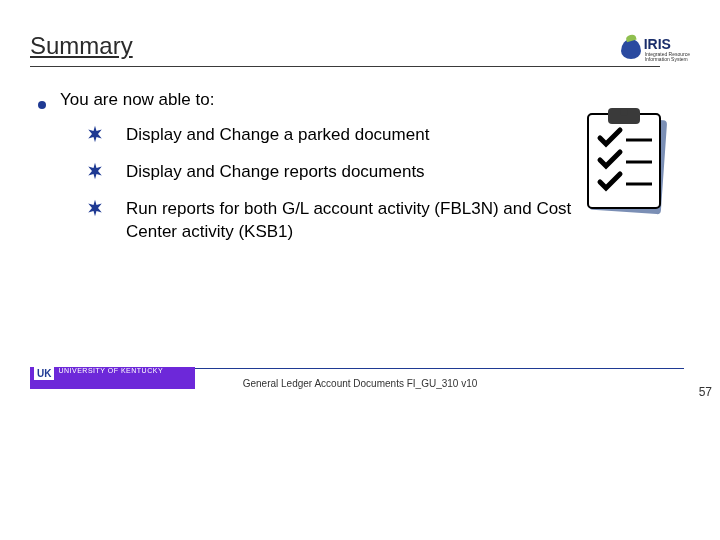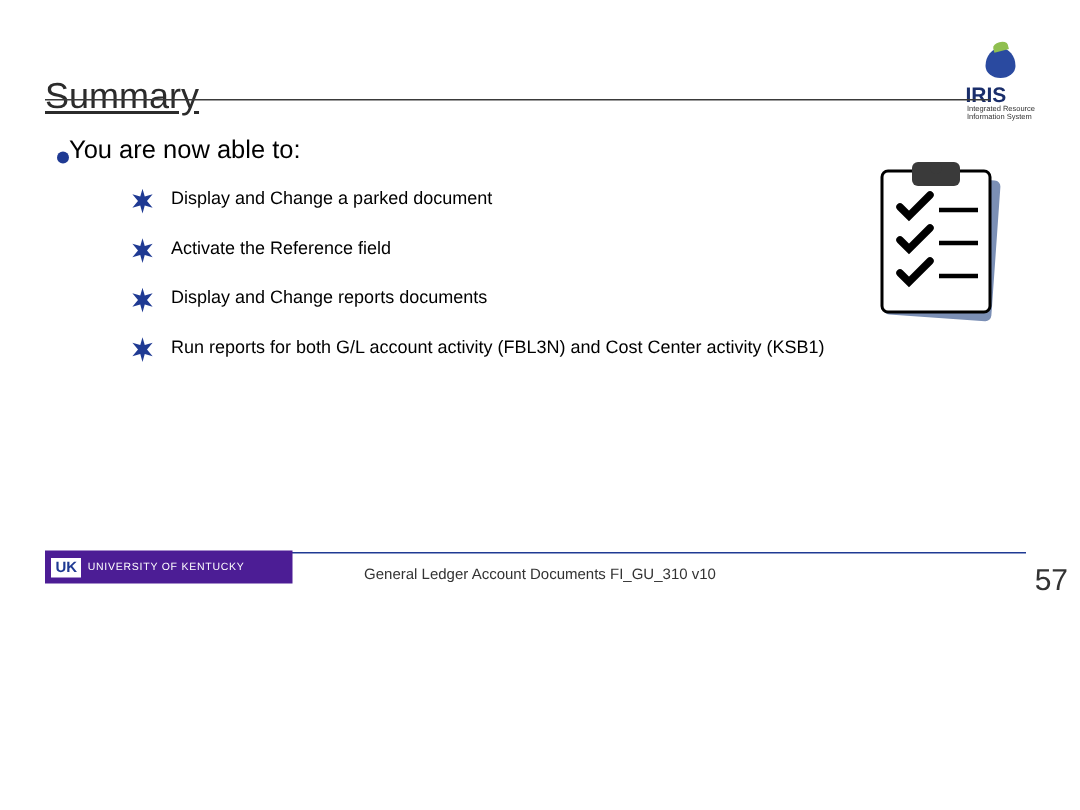--- a/index.html
+++ b/index.html
@@ -40,21 +40,20 @@
     top: 66px;
     border-bottom: 1px solid #3a3a3a;
   }
   .iris-logo {
     display: flex;
     align-items: center;
     gap: 3px;
     color: #1a2e6b;
     font-weight: bold;
     font-size: 14px;
-    flex-direction: column;
   }
   .iris-mark {
     width: 20px;
     height: 20px;
     position: relative;
     background: #2a4aa0;
     border-radius: 50% 50% 50% 50% / 60% 60% 40% 40%;
   }
   .iris-mark::after {
     content: "";
@@ -74,20 +73,21 @@
   }
   .body {
     position: absolute;
     top: 90px;
     left: 38px;
     right: 30px;
   }
   .intro-line {
     display: flex;
     align-items: baseline;
+    gap: 14px;
     margin-bottom: 14px;
   }
   .big-bullet {
     width: 8px;
     height: 8px;
     background: #1f3a93;
     border-radius: 50%;
     flex: 0 0 auto;
     position: relative;
     top: 4px;
@@ -95,23 +95,23 @@
   .intro-text {
     font-size: 17px;
     color: #000;
   }
   .items {
     margin-left: 48px;
   }
   .item {
     display: flex;
     align-items: flex-start;
-    gap: 10px;
+    gap: 22px;
     margin-bottom: 14px;
-    font-size: 12px;
+    font-size: 17px;
     line-height: 1.35;
     max-width: 500px;
   }
   .star {
     flex: 0 0 auto;
     margin-top: 1px;
   }
   .clipboard {
     position: absolute;
     top: 108px;
@@ -125,23 +125,23 @@
     right: 36px;
     bottom: 42px;
     border-bottom: 1px solid #1f3a93;
   }
   .footer-logo {
     position: absolute;
     left: 30px;
     bottom: 22px;
     width: 165px;
     height: 22px;
-    background: #4c1d95;
-    display: flex;
-    align-items: center;
+    background: #6d28d9;
+    display: flex;
+    align-items: flex-start;
     padding-left: 4px;
     box-sizing: border-box;
   }
   .footer-logo .uk {
     background: #fff;
     color: #1f3a93;
     font-weight: bold;
     font-size: 10px;
     padding: 1px 3px;
     margin-right: 4px;
@@ -157,21 +157,21 @@
     right: 0;
     bottom: 22px;
     text-align: center;
     font-size: 10px;
     color: #333;
   }
   .page-num {
     position: absolute;
     right: 8px;
     bottom: 12px;
-    font-size: 20px;
+    font-size: 12px;
     color: #333;
   }
 </style>
 </head>
 <body>
 
 <div class="slide">
 
   <div class="header">
     <div class="title">Summary</div>
@@ -190,26 +190,20 @@
     <div class="intro-line">
       <div class="big-bullet"></div>
       <div class="intro-text">You are now able to:</div>
     </div>
     <div class="items">
       <div class="item">
         <svg class="star" width="18" height="18" viewBox="0 0 24 24">
             <polygon points="12,1 14,8 21,6 16,12 21,18 14,16 12,23 10,16 3,18 8,12 3,6 10,8" fill="#1f3a93"></polygon>
           </svg>
         <span>Display and Change a parked document</span>
-      </div>
-      <div class="item">
-        <svg class="star" width="18" height="18" viewBox="0 0 24 24">
-            <polygon points="12,1 14,8 21,6 16,12 21,18 14,16 12,23 10,16 3,18 8,12 3,6 10,8" fill="#1f3a93"></polygon>
-          </svg>
-        <span>Activate the Reference field</span>
       </div>
       <div class="item">
         <svg class="star" width="18" height="18" viewBox="0 0 24 24">
             <polygon points="12,1 14,8 21,6 16,12 21,18 14,16 12,23 10,16 3,18 8,12 3,6 10,8" fill="#1f3a93"></polygon>
           </svg>
         <span>Display and Change reports documents</span>
       </div>
       <div class="item">
         <svg class="star" width="18" height="18" viewBox="0 0 24 24">
             <polygon points="12,1 14,8 21,6 16,12 21,18 14,16 12,23 10,16 3,18 8,12 3,6 10,8" fill="#1f3a93"></polygon>

